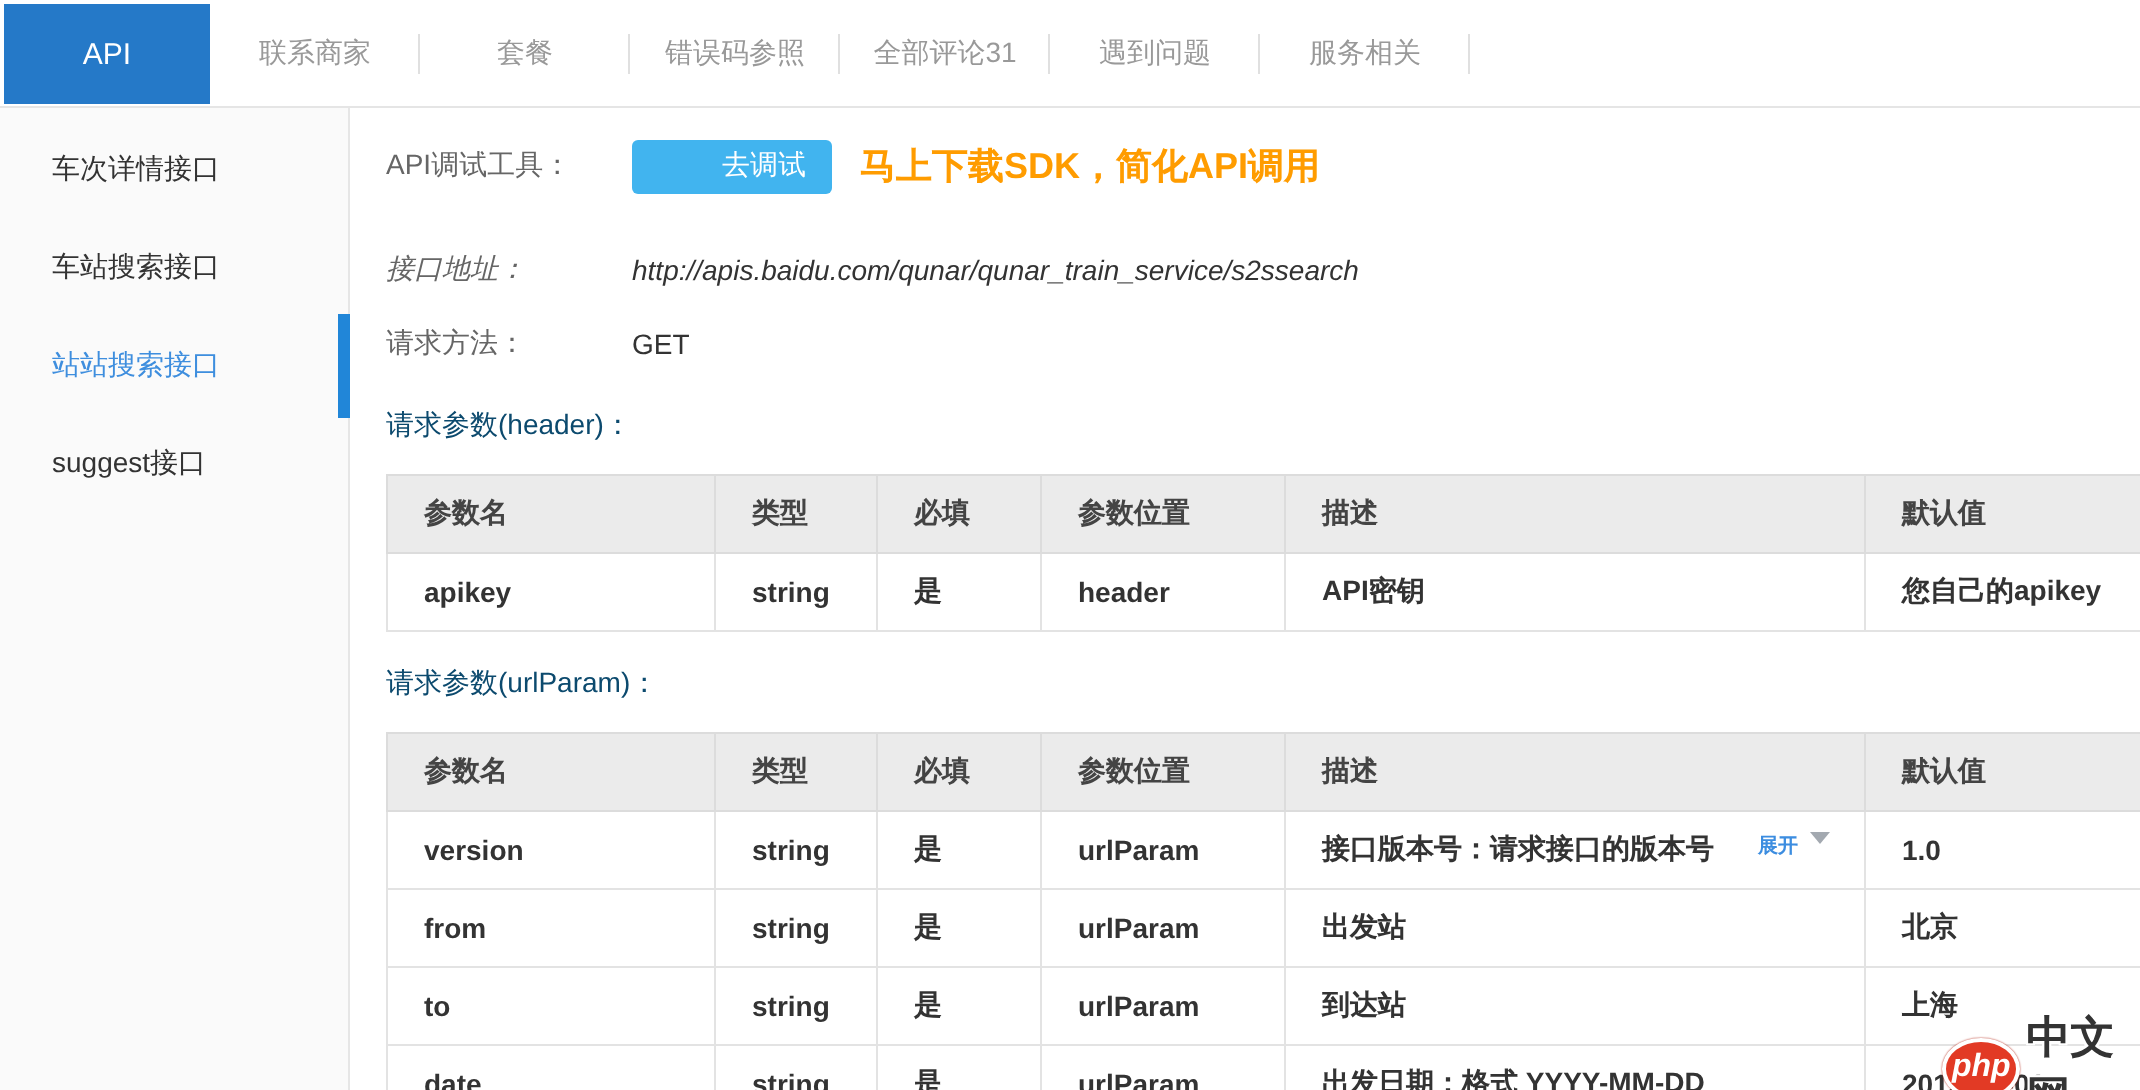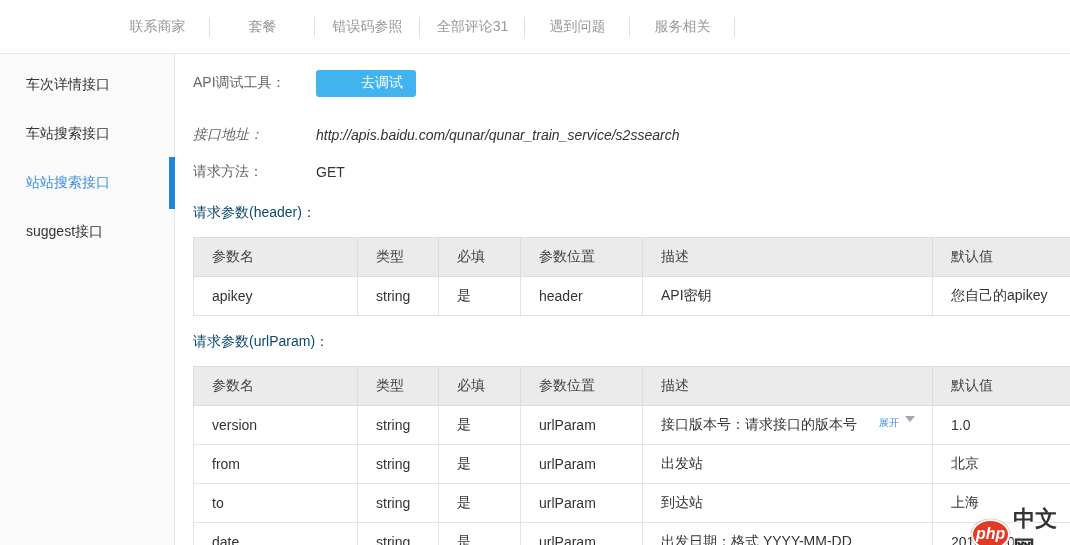--- a/index.html
+++ b/index.html
@@ -41,21 +41,21 @@
   .row-method{ margin-top:7px; height:30px; }
   .debug-btn { width:100px; height:27px; background:#41b4ef; color:#fff;
     border:none; border-radius:3px; font-size:14px; cursor:pointer;
     font-family:inherit;padding-left:32px; }
   .promo { margin-left:14px; color:#ff9c00; font-size:18px; font-weight:bold; }
 
   .section-label { margin-top:17px; font-size:14px; color:#0c4a6e; height:20px; }
 
   table { border-collapse:collapse; width:877px; table-layout:fixed;
     margin-top:13px; }
-  th, td { border:1px solid #dcdcdc; font-weight:normal; text-align:left;
+  th, td { border:1px solid #dcdcdc; font-weight:bold; text-align:left;
     font-size:14px; padding:0 0 0 18px; height:39px; color:#333;
     white-space:nowrap; overflow:hidden; }
   th { background:#ebebeb; color:#444; }
   td { border-color:#e3e3e3; border-top-color:#e8e8e8; }
   col.c1{width:164px} col.c2{width:81px} col.c3{width:82px}
   col.c4{width:122px} col.c5{width:290px} col.c6{width:138px}
 
   .desc-cell { display:flex; }
   .expand-link { color:#3c8de0; cursor:pointer; margin-left:22px; font-size:10px; }
   .caret { display:inline-block; width:0; height:0; margin-left:6px;
@@ -69,20 +69,21 @@
     color:#fff; font-weight:bold; font-style:italic; font-size:16px;
     display:flex; align-items:center; justify-content:center;
     border:2px solid #fff; box-shadow:0 0 1px #b02010; }
   .wm-text { margin-left:3px; font-size:22px; font-weight:bold; color:#333;
     text-shadow:-1px -1px 0 #fff, 1px -1px 0 #fff, -1px 1px 0 #fff, 1px 1px 0 #fff; }
 </style>
 </head>
 <body>
 
 <div class="topnav">
+  <div class="tab-active">API</div>
   <div class="tab-row">
     <div class="tab">联系商家</div>
     <div class="tab">套餐</div>
     <div class="tab">错误码参照</div>
     <div class="tab">全部评论31</div>
     <div class="tab">遇到问题</div>
     <div class="tab">服务相关</div>
   </div>
 </div>
 
@@ -100,20 +101,21 @@
   <div class="side-item">
     <span>suggest接口</span>
   </div>
 </div>
 
 <div class="main">
 
   <div class="info-row row-debug">
     <span class="info-label">API调试工具：</span>
     <button class="debug-btn">去调试</button>
+    <span class="promo">马上下载SDK，简化API调用</span>
   </div>
 
   <div class="info-row row-addr">
     <span class="info-label">接口地址：</span>
     <span class="info-value">http://apis.baidu.com/qunar/qunar_train_service/s2ssearch</span>
   </div>
 
   <div class="info-row row-method">
     <span class="info-label">请求方法：</span>
     <span class="info-value">GET</span>

